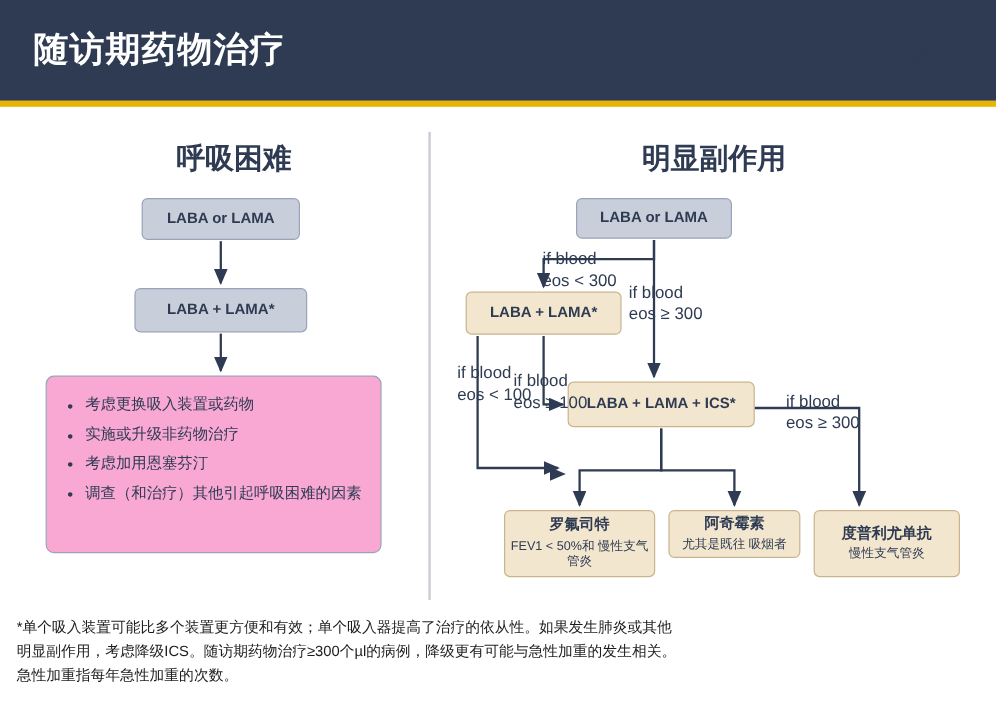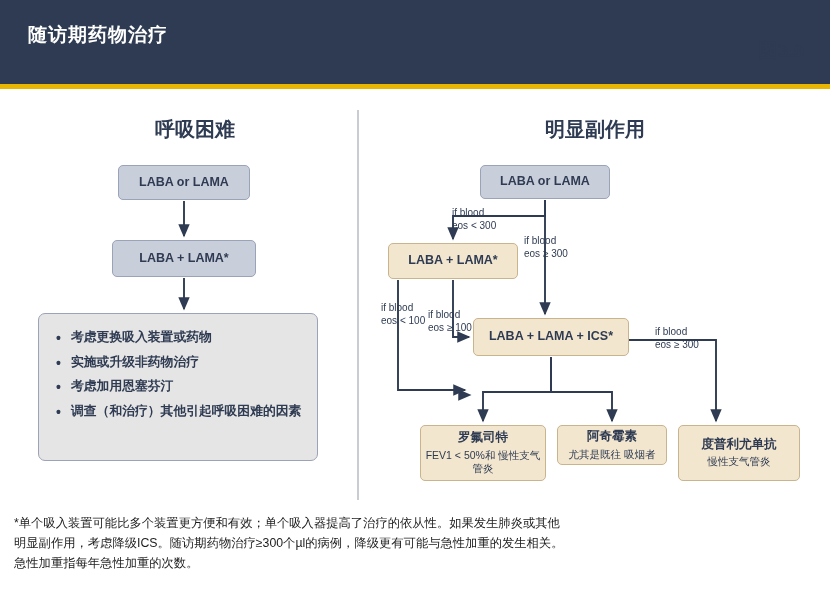--- a/index.html
+++ b/index.html
@@ -32,21 +32,21 @@
     position: absolute;
     left: 0; top: 84px;
     width: 830px;
     height: 5px;
     background: #e8b600;
   }
   .header-title {
     position: absolute;
     left: 28px;
     top: 22px;
-    font-size: 19px;
+    font-size: 29px;
     font-weight: bold;
     color: #ffffff;
     letter-spacing: 1px;
   }
   .figure-number {
     position: absolute;
     right: 26px;
     top: 38px;
     font-size: 19px;
     font-weight: bold;
@@ -56,21 +56,21 @@
   .divider {
     position: absolute;
     left: 357px;
     top: 110px;
     width: 2px;
     height: 390px;
     background: #c9ccd3;
   }
   .col-title {
     position: absolute;
-    font-size: 20px;
+    font-size: 24px;
     font-weight: bold;
     color: #2e3b52;
     text-align: center;
   }
   .col-title.left { left: 60px; top: 116px; width: 270px; }
   .col-title.right { left: 400px; top: 116px; width: 390px; }
 
   
   .box {
     position: absolute;
@@ -102,25 +102,24 @@
     margin-top: 3px;
   }
   
   .bullets {
     position: absolute;
     left: 38px;
     top: 313px;
     width: 280px;
     height: 148px;
     box-sizing: border-box;
-    background: #e5e5e5;
+    background: #f9a8d4;
     border: 1px solid #9aa3b8;
     border-radius: 7px;
     padding: 14px 10px 10px 14px;
-    font-weight: bold;
   }
   .bullets ul {
     margin: 0;
     padding: 0 0 0 16px;
     list-style: none;
   }
   .bullets li {
     position: relative;
     color: #2e3b52;
     font-size: 12.8px;
@@ -131,21 +130,21 @@
   .bullets li::before {
     content: "•";
     position: absolute;
     left: -13px;
     top: 0;
     font-size: 14px;
   }
   
   .edge-label {
     position: absolute;
-    font-size: 10px;
+    font-size: 14px;
     color: #2e3b52;
     line-height: 1.25;
     white-space: pre-line;
     font-family: "Liberation Sans", sans-serif;
   }
   
   svg.arrows {
     position: absolute;
     left: 0; top: 0;
     width: 830px;

